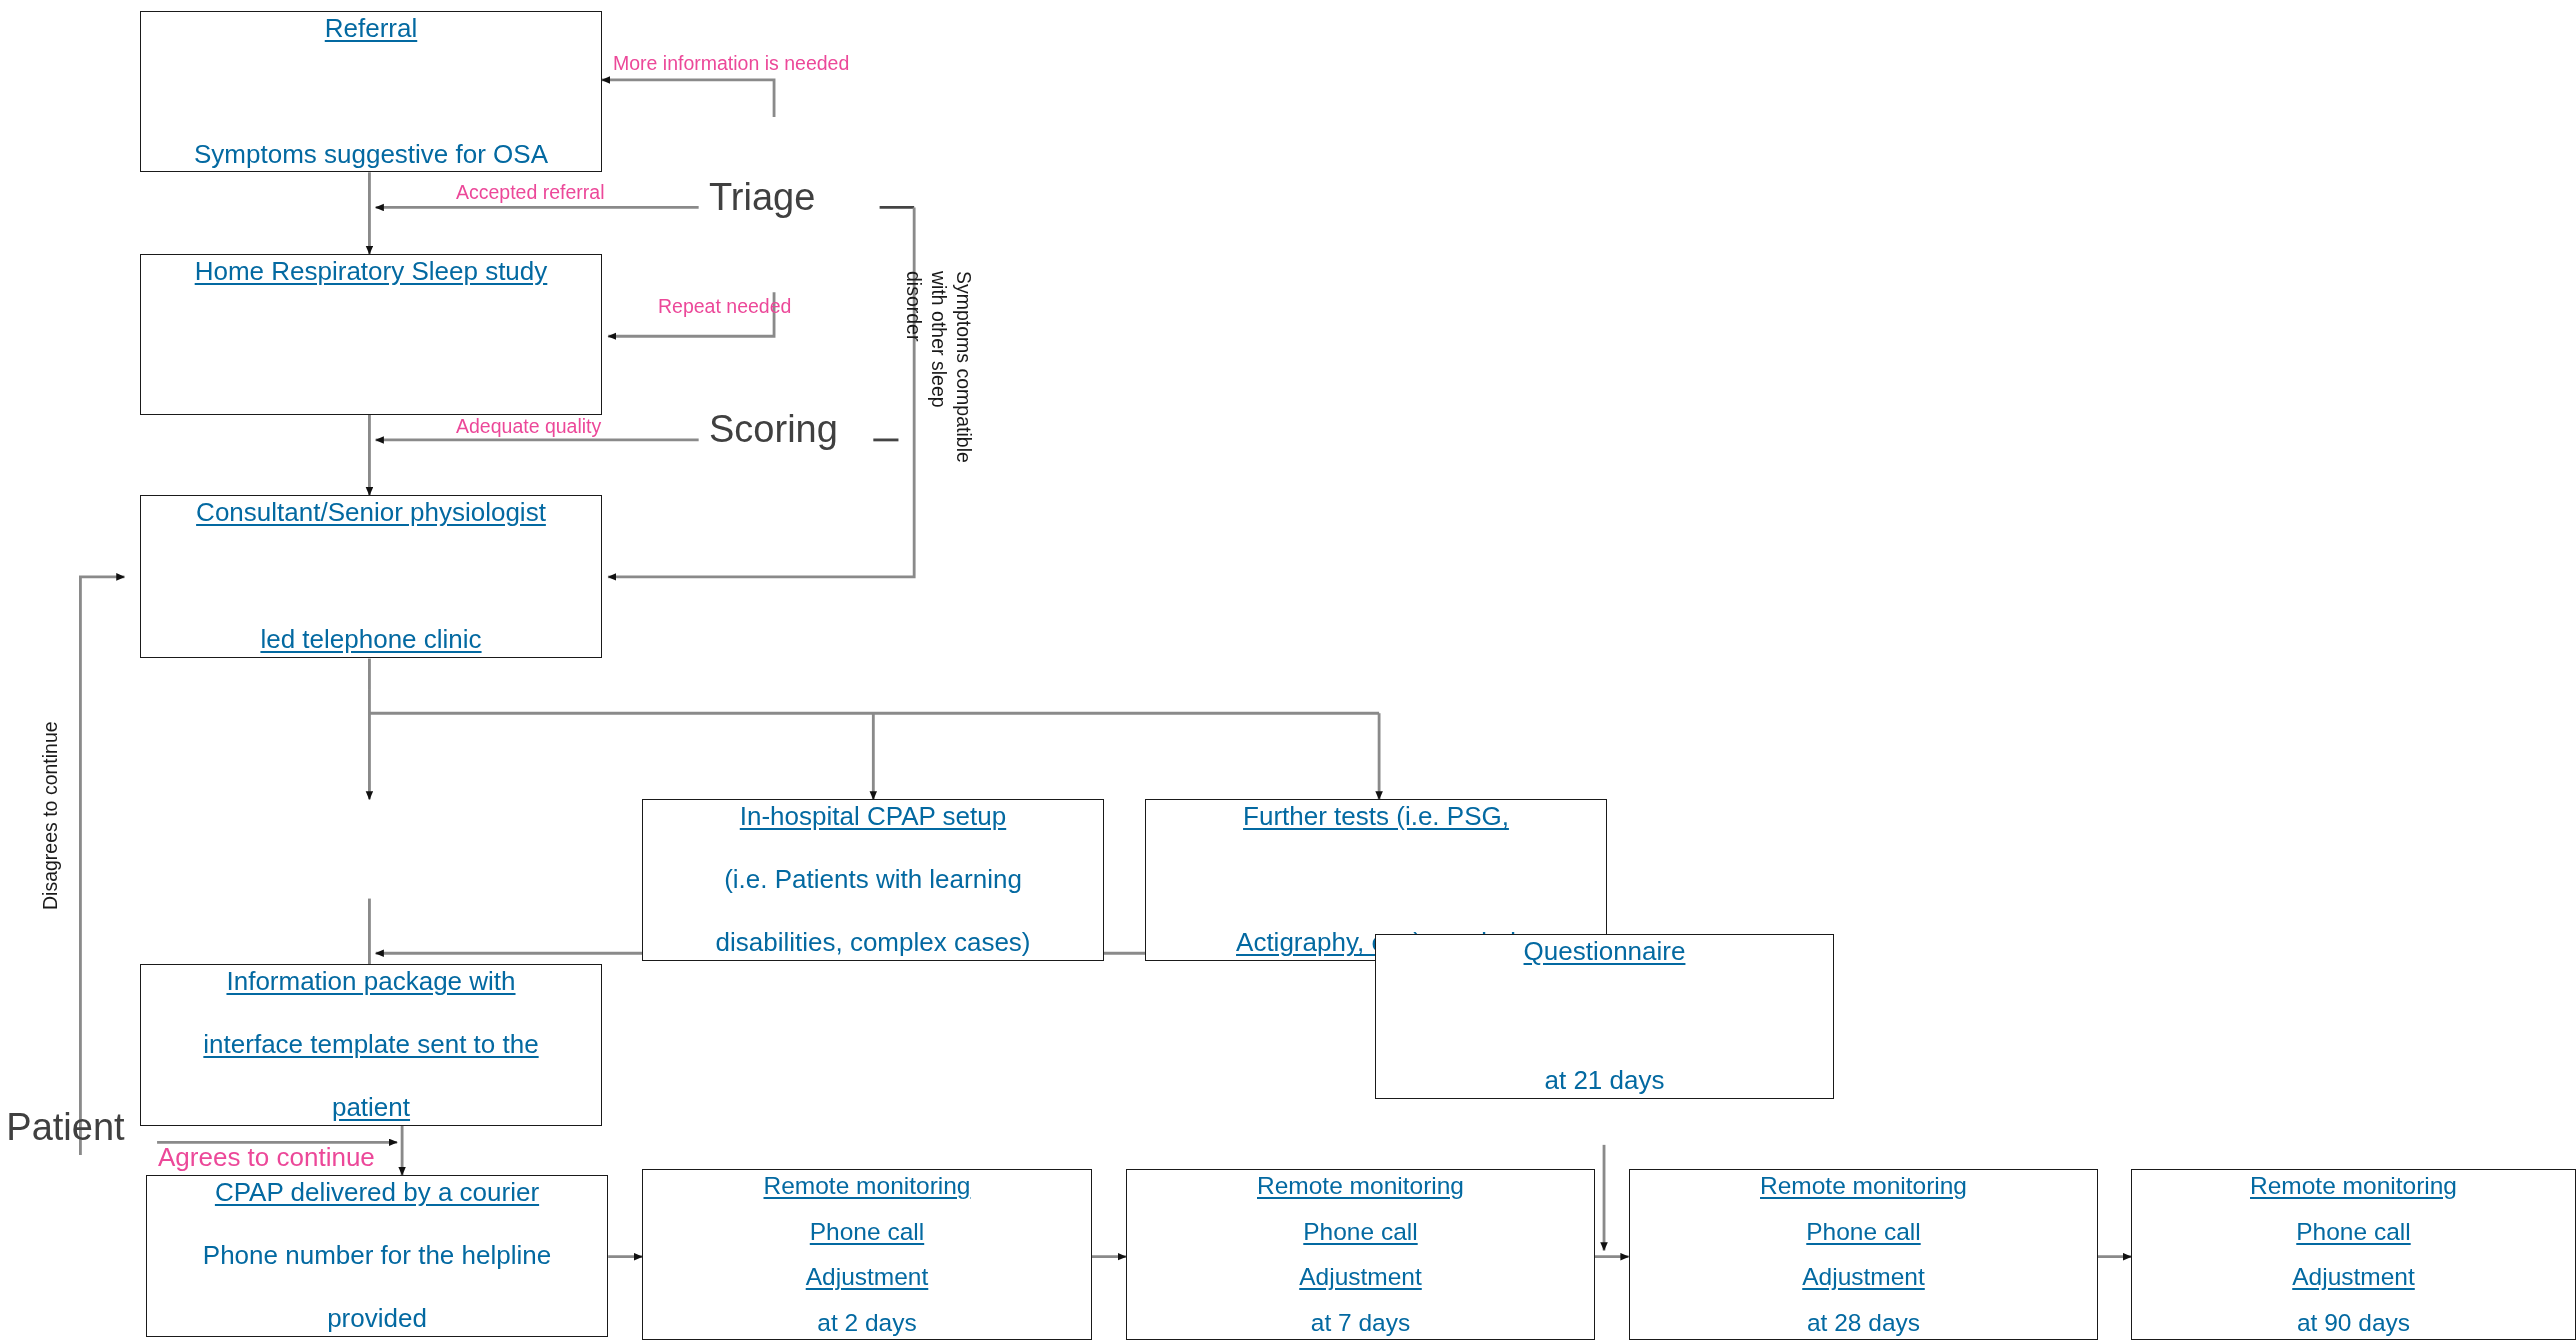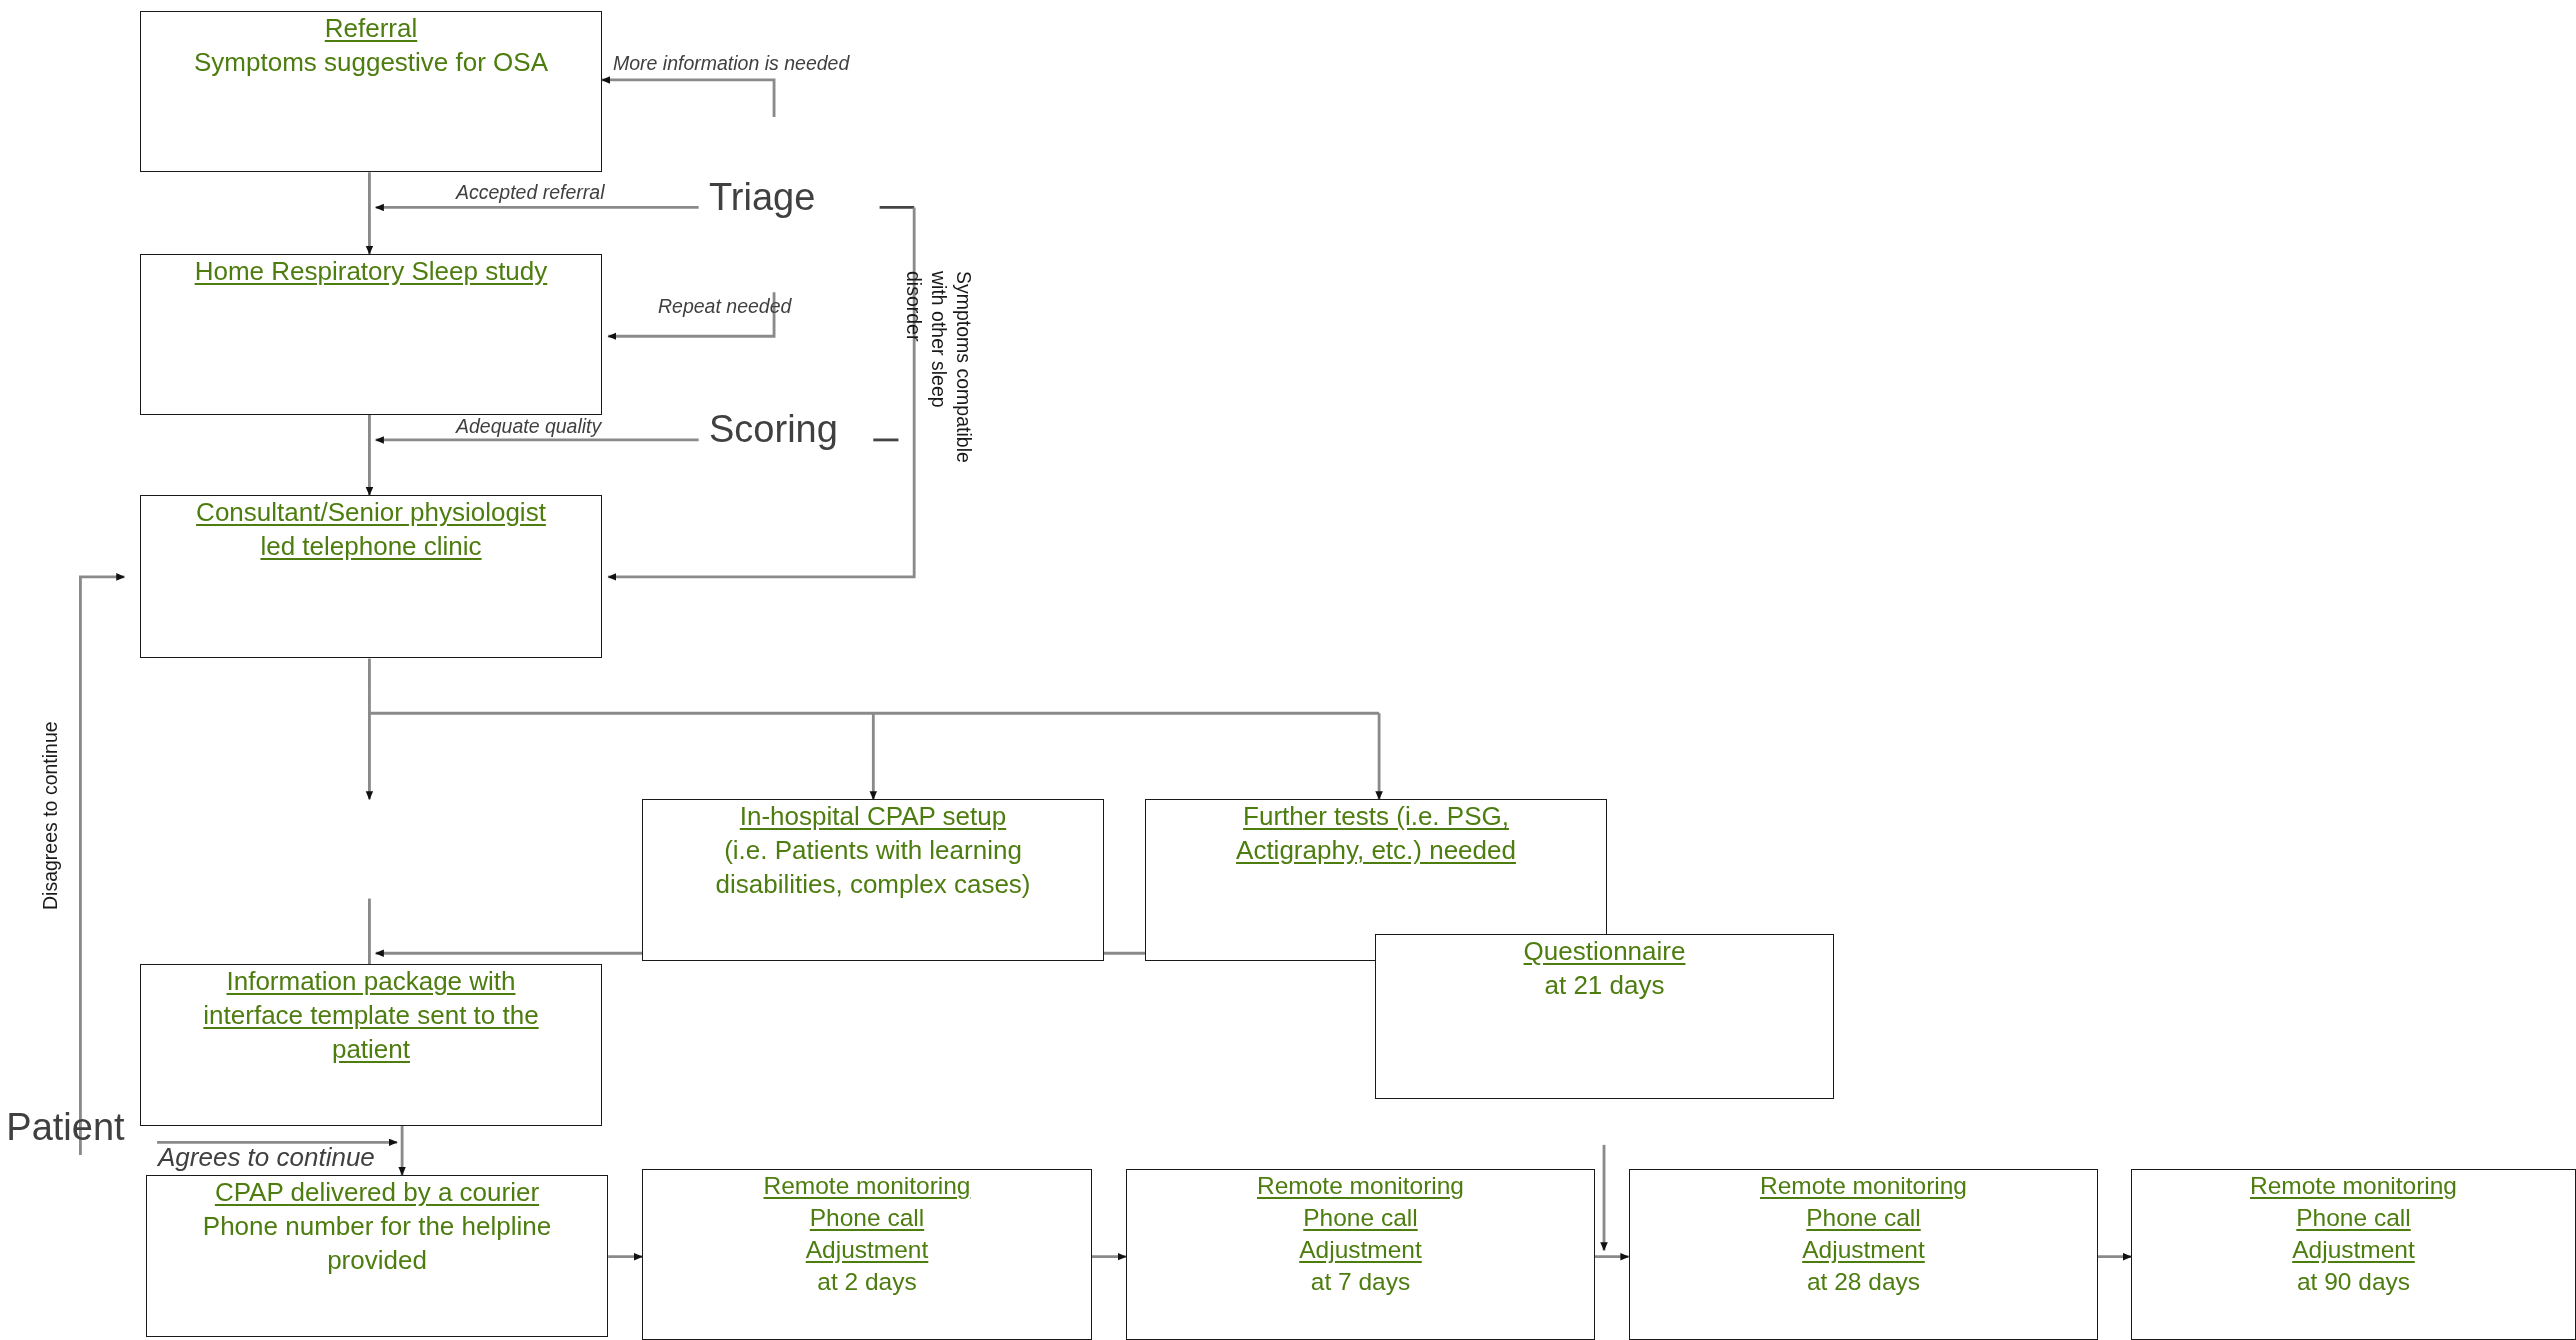--- a/index.html
+++ b/index.html
@@ -23,35 +23,34 @@
     pointer-events: none;
   }
   .node {
     position: absolute;
     box-sizing: border-box;
     border: 1.9px solid #1a1a1a;
     background: #ffffff;
     display: flex;
     flex-direction: column;
     align-items: center;
-    justify-content: flex-start;
+    justify-content: space-between;
     text-align: center;
-    color: #4d7c0f;
+    color: #0369a1;
     font-size: 26px;
     line-height: 1.30;
     padding: 0 7px;
   }
   .node .ln { display: block; white-space: nowrap; }
   .node .u  { text-decoration: underline; text-underline-offset: 3.1px; }
   .edge-label {
     position: absolute;
     font-size: 19.5px;
-    color: #404040;
+    color: #ec4899;
     white-space: nowrap;
-    font-style: italic;
   }
   .stage-label {
     position: absolute;
     font-size: 38px;
     color: #404040;
     white-space: nowrap;
   }
   .vert-label {
     position: absolute;
     font-size: 19.5px;

